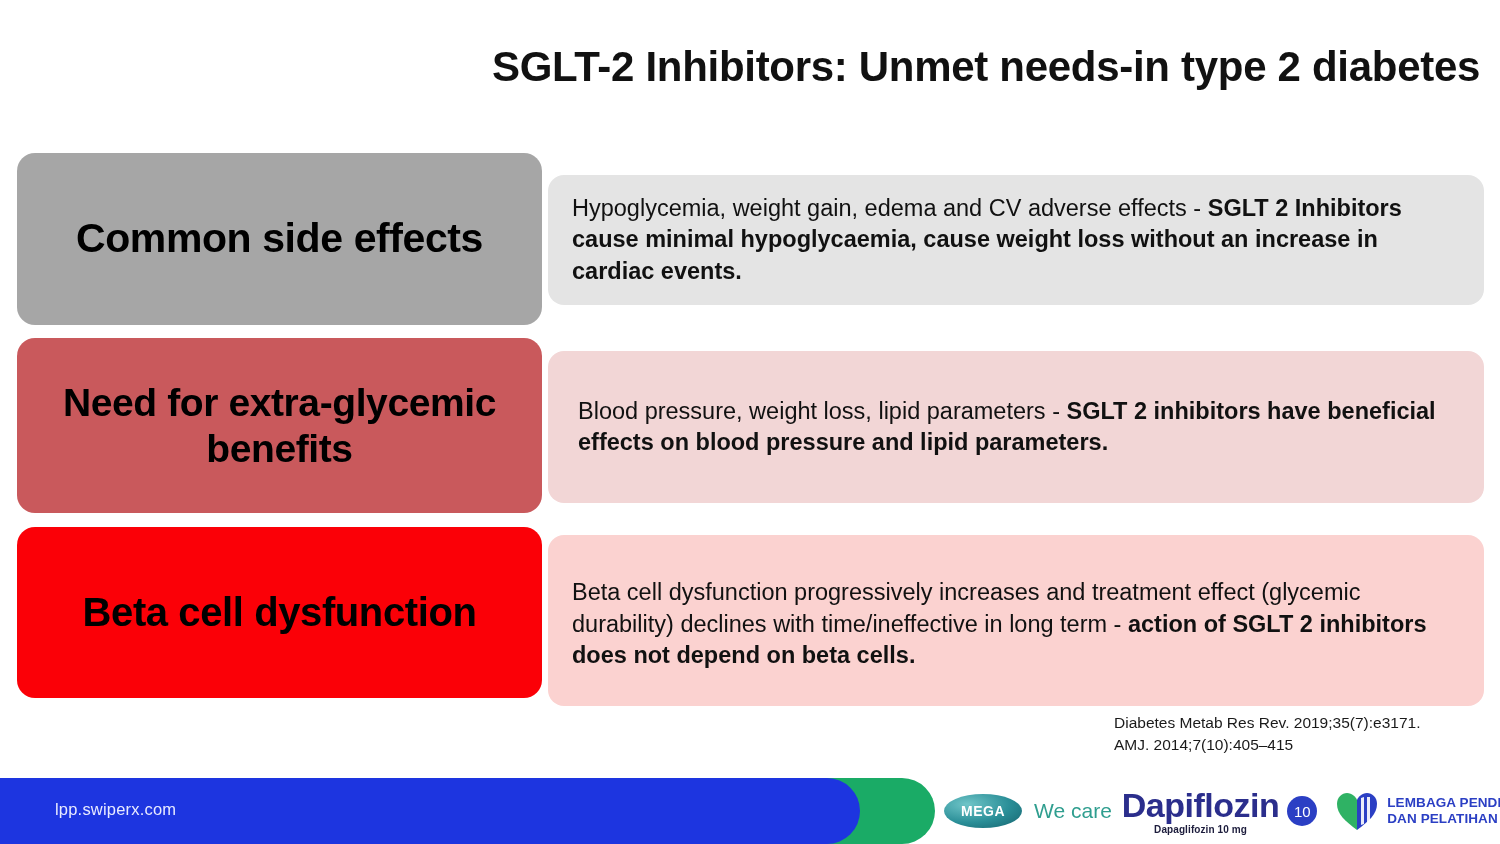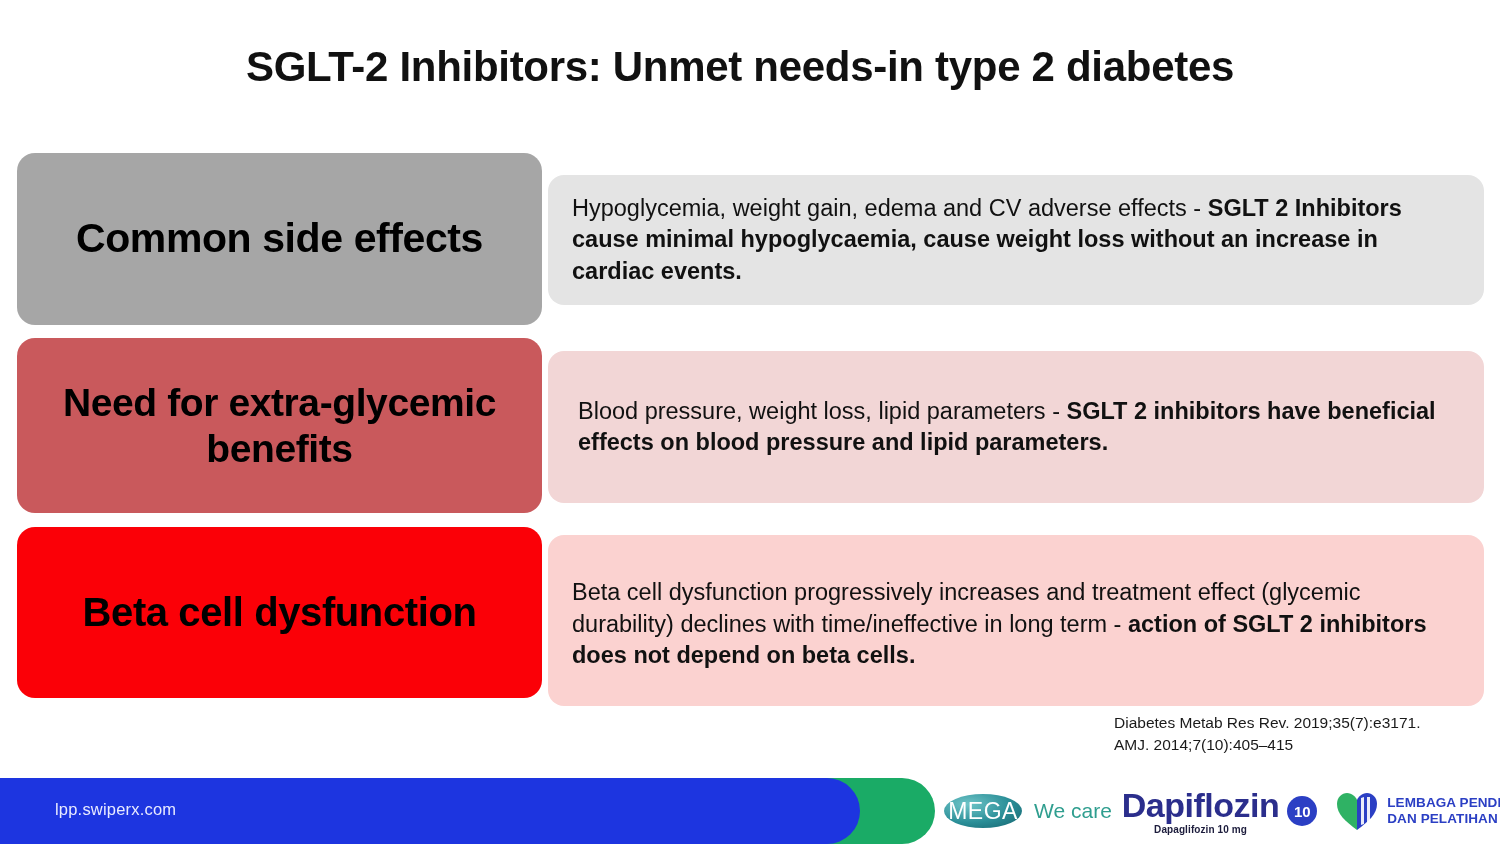--- a/index.html
+++ b/index.html
@@ -14,21 +14,21 @@
     overflow: hidden;
     position: relative;
   }
 
   
   .slide-title {
     position: absolute;
     top: 44px;
     left: 0;
     width: 1480px;
-    text-align: center;
+    text-align: right;
     font-size: 42px;
     font-weight: bold;
     color: #111111;
     letter-spacing: -0.3px;
     line-height: 1.1;
   }
 
   
   .rows {
     position: absolute;
@@ -164,22 +164,22 @@
     border-radius: 50%;
     background: radial-gradient(ellipse at 30% 30%, #6fc5c8 0%, #2a8e97 55%, #15616c 100%);
     display: flex;
     align-items: center;
     justify-content: center;
     margin-left: 4px;
     flex: 0 0 auto;
   }
   .mega-badge span {
     color: #ffffff;
-    font-weight: normal;
-    font-size: 23px;
+    font-weight: bold;
+    font-size: 14px;
     letter-spacing: 0.5px;
   }
   .we-care {
     margin-left: 12px;
     color: #2f9e8f;
     font-size: 21px;
     flex: 0 0 auto;
   }
   .brand-block {
     margin-left: 10px;
@@ -202,21 +202,21 @@
     letter-spacing: 0.1px;
   }
   .dose-badge {
     margin-left: 8px;
     width: 30px;
     height: 30px;
     border-radius: 50%;
     background: #2b3fc4;
     color: #ffffff;
     font-size: 15px;
-    font-weight: bold;
+    font-weight: normal;
     display: flex;
     align-items: center;
     justify-content: center;
     flex: 0 0 auto;
   }
   .lpp-logo {
     margin-left: 18px;
     display: flex;
     align-items: center;
     flex: 0 0 auto;

